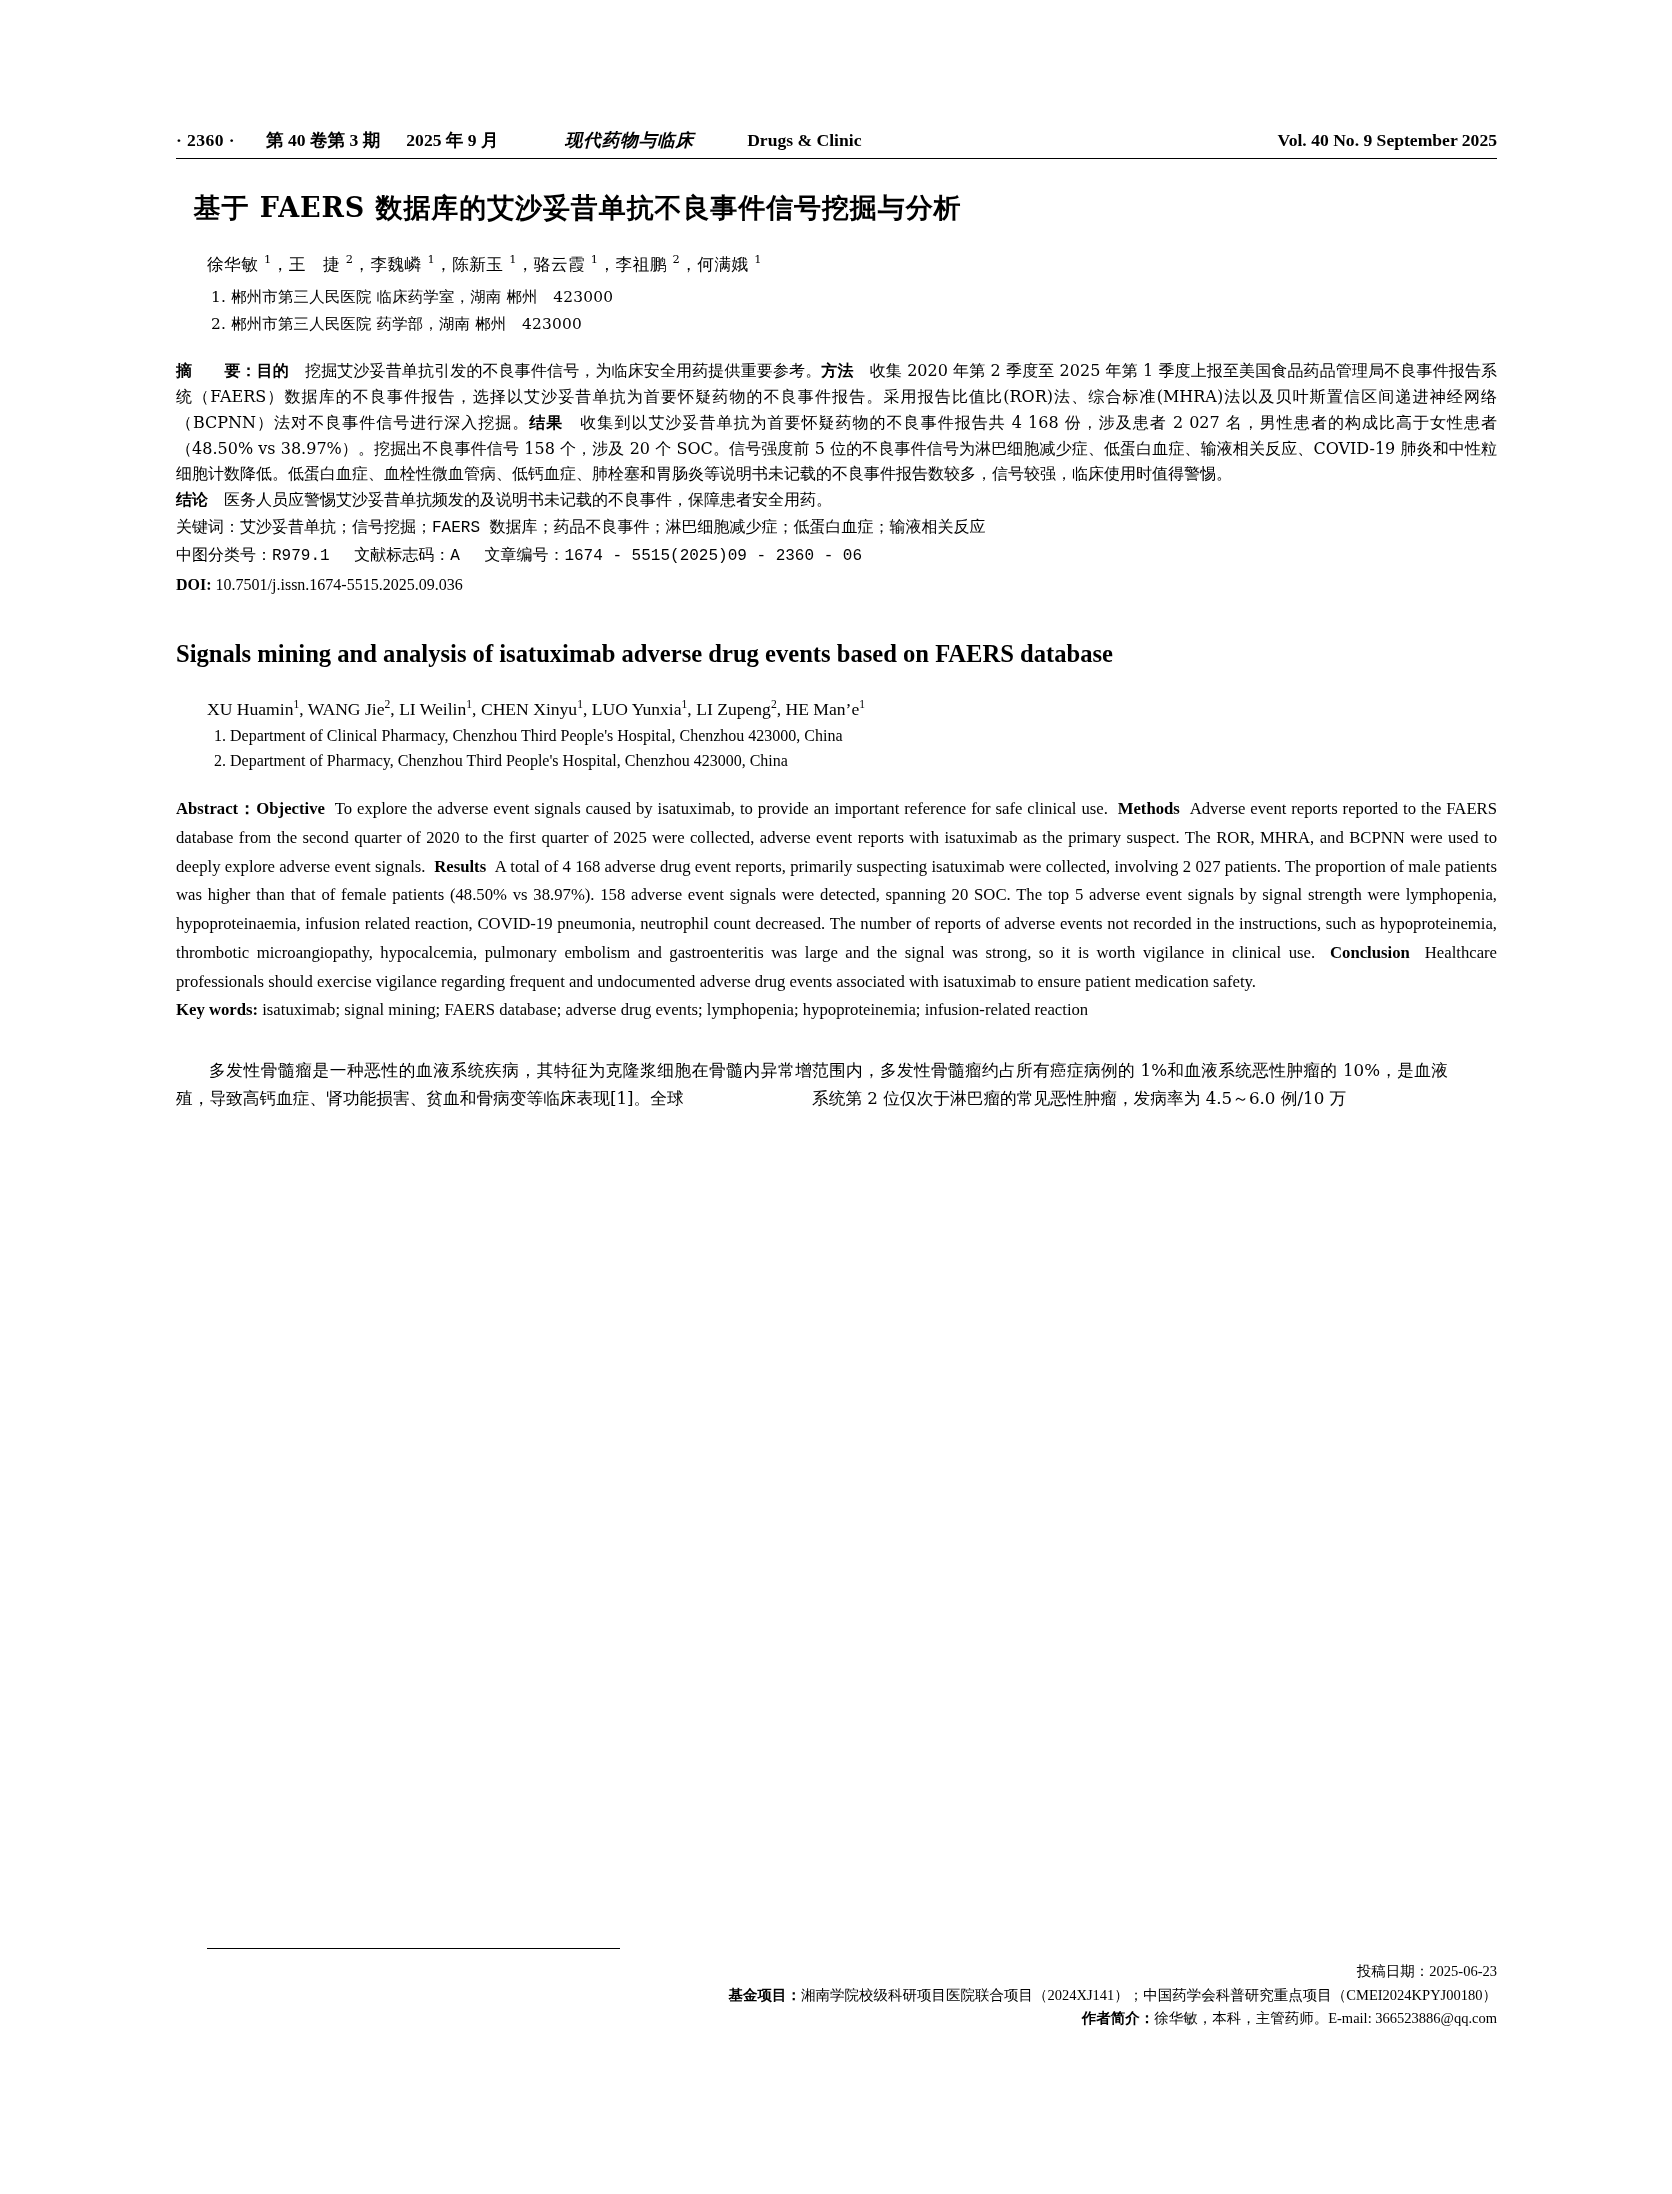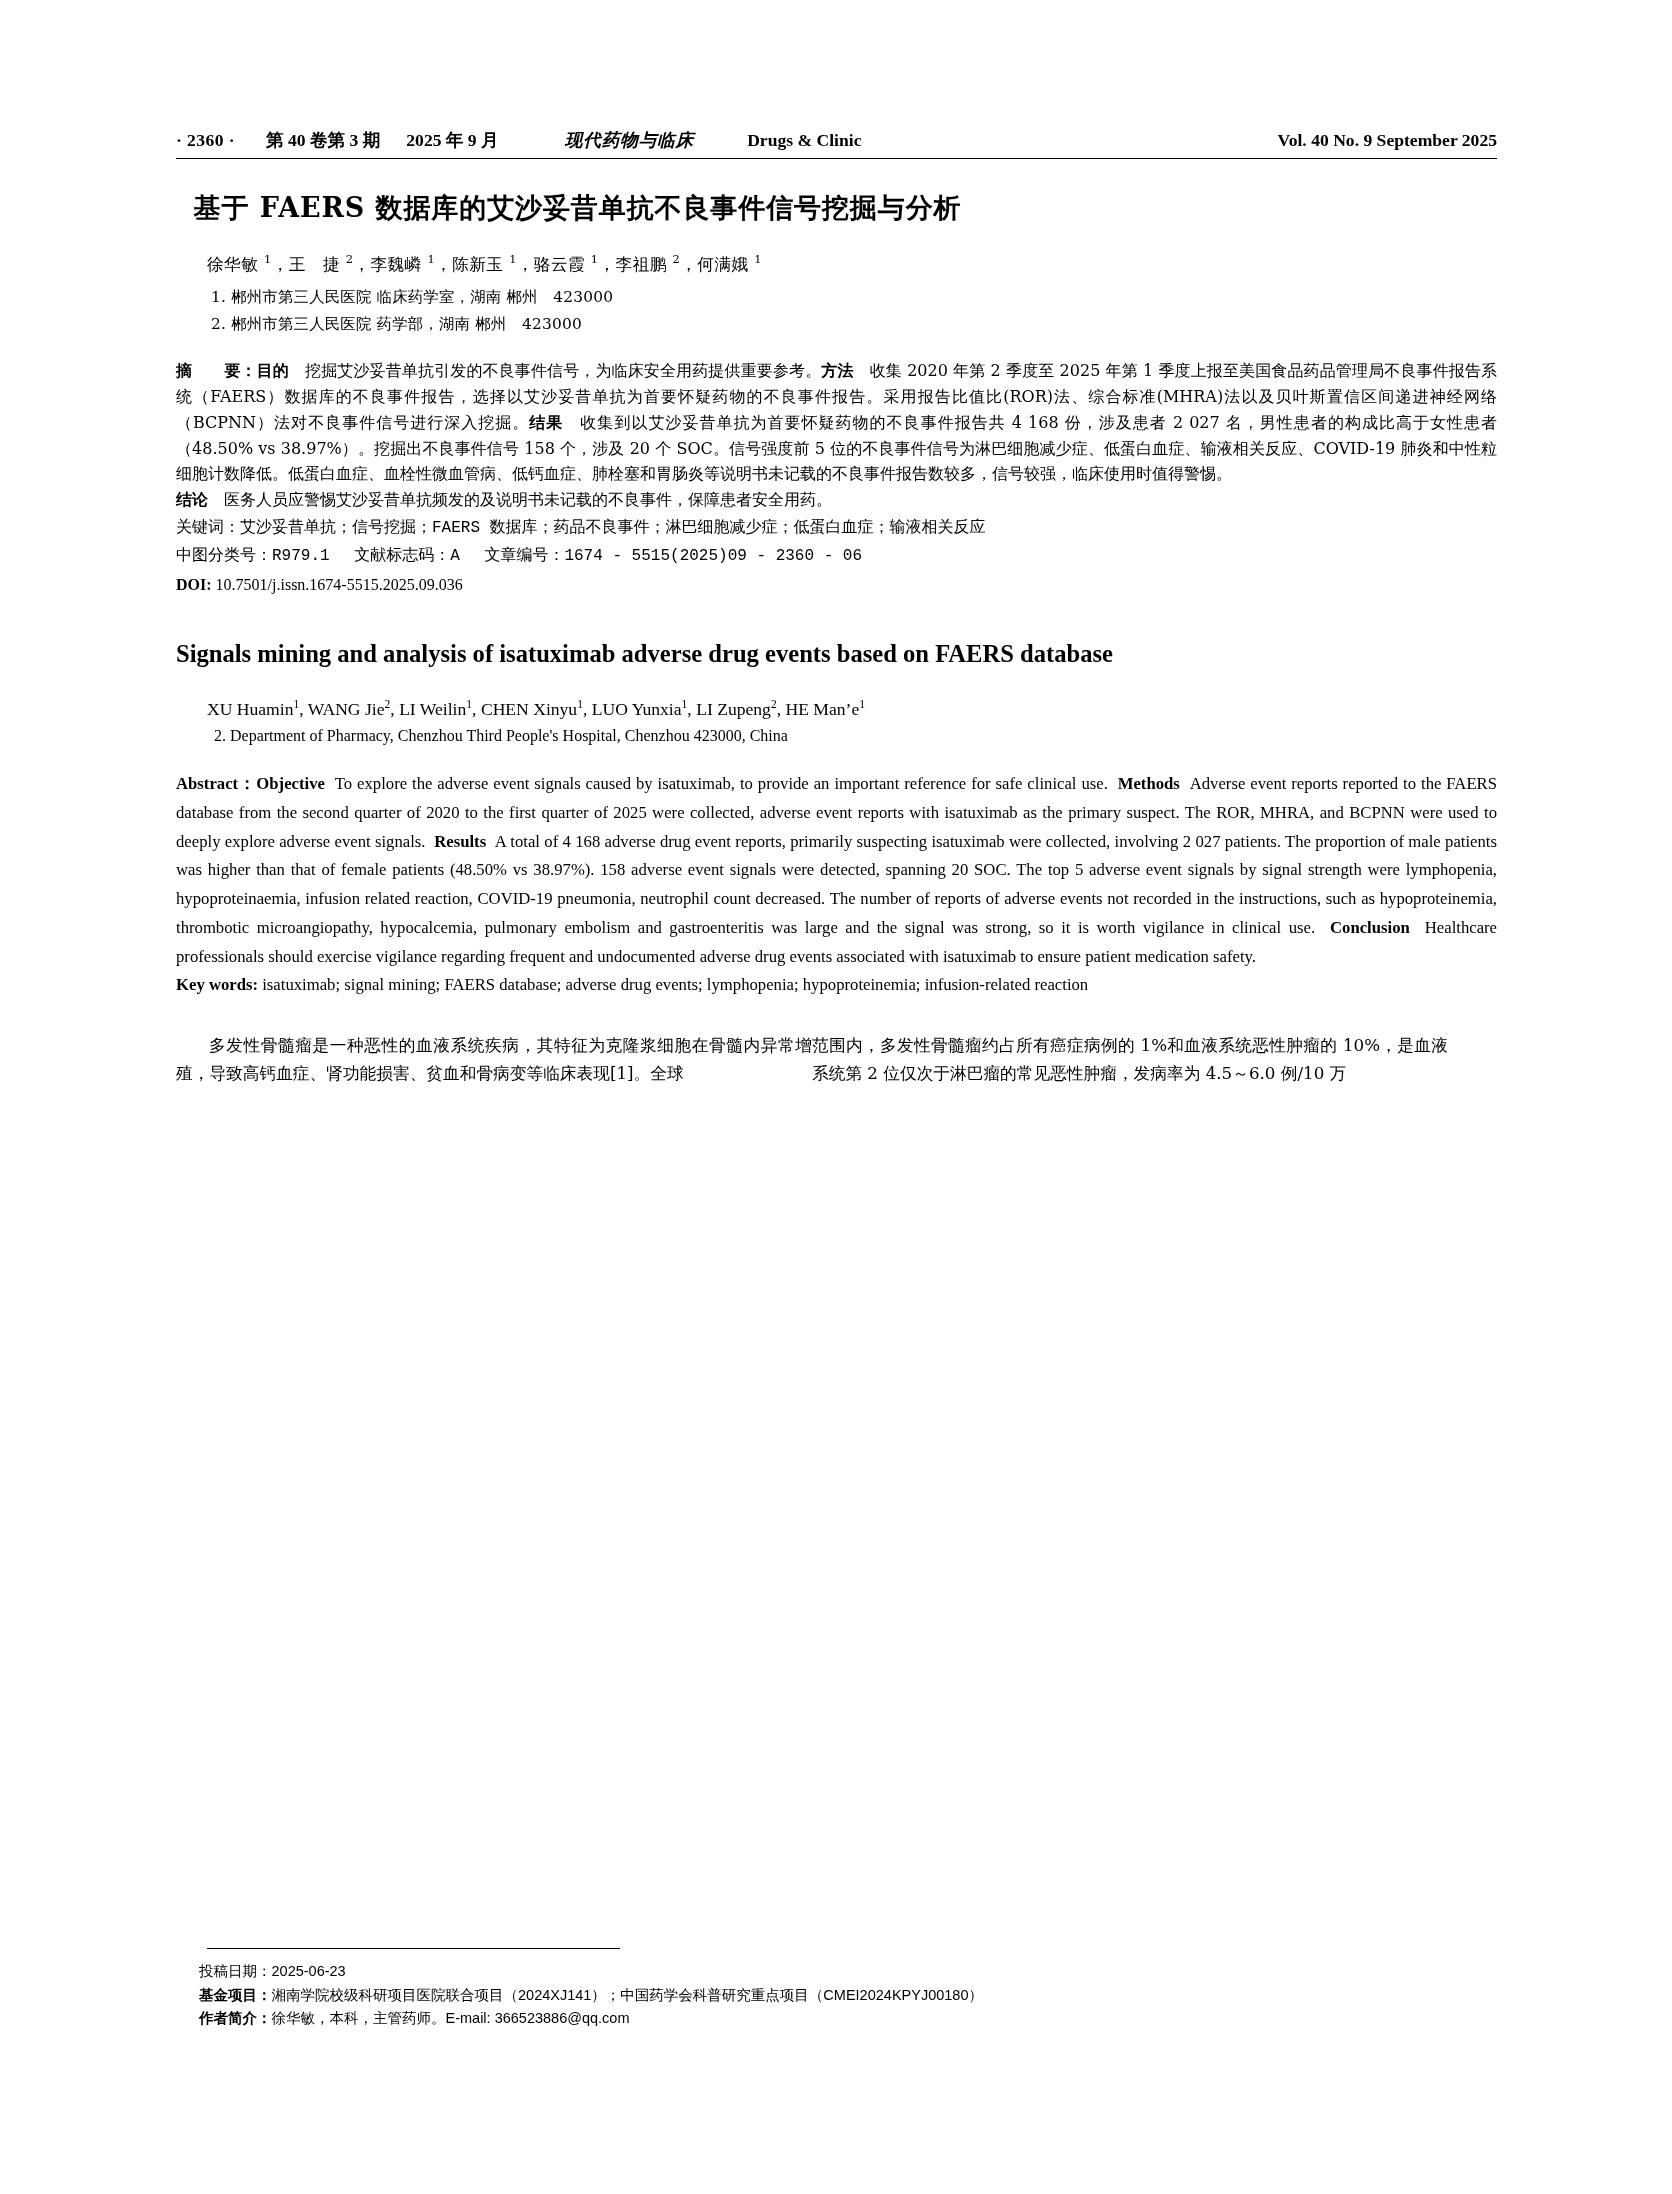--- a/index.html
+++ b/index.html
@@ -155,21 +155,22 @@
   .foot-rule {
     width: 413px;
     border-top: 1.3px solid #000;
     margin-left: 31px;
     margin-bottom: 11.4px;
   }
   .foot-line {
     font-size: 14.5px;
     line-height: 1.62;
     margin-left: 23px;
-    font-family: Liberation Sans, sans-serif;
+    font-family: Liberation Serif, serif;
+    text-align: right;
   }
   .foot-line b { font-weight: 700; }
   sup { font-size: 0.66em; vertical-align: super; line-height: 0; }
 </style>
 </head>
 <body>
 
 <div class="page">
   <div class="content">
 
@@ -206,20 +207,21 @@
 
     <div class="cn-doi">
       <b>DOI:</b> <span>10.7501/j.issn.1674-5515.2025.09.036</span>
     </div>
 
     <h2 class="en-title">Signals mining and analysis of isatuximab adverse drug events based on FAERS database</h2>
 
     <div class="en-authors">
       XU Huamin<sup>1</sup>, WANG Jie<sup>2</sup>, LI Weilin<sup>1</sup>, CHEN Xinyu<sup>1</sup>, LUO Yunxia<sup>1</sup>, LI Zupeng<sup>2</sup>, HE Man’e<sup>1</sup>
     </div>
+    <div class="en-affil">1. Department of Clinical Pharmacy, Chenzhou Third People's Hospital, Chenzhou 423000, China</div>
     <div class="en-affil">2. Department of Pharmacy, Chenzhou Third People's Hospital, Chenzhou 423000, China</div>
 
     <div class="en-abstract">
       <b>Abstract：</b><b>Objective</b>&nbsp;&nbsp;<span>To explore the adverse event signals caused by isatuximab, to provide an important reference for safe clinical use.</span>&nbsp; <b>Methods</b>&nbsp;&nbsp;<span>Adverse event reports reported to the FAERS database from the second quarter of 2020 to the first quarter of 2025 were collected, adverse event reports with isatuximab as the primary suspect. The ROR, MHRA, and BCPNN were used to deeply explore adverse event signals.</span>&nbsp; <b>Results</b>&nbsp;&nbsp;<span>A total of 4 168 adverse drug event reports, primarily suspecting isatuximab were collected, involving 2 027 patients. The proportion of male patients was higher than that of female patients (48.50% vs 38.97%). 158 adverse event signals were detected, spanning 20 SOC. The top 5 adverse event signals by signal strength were lymphopenia, hypoproteinaemia, infusion related reaction, COVID-19 pneumonia, neutrophil count decreased. The number of reports of adverse events not recorded in the instructions, such as hypoproteinemia, thrombotic microangiopathy, hypocalcemia, pulmonary embolism and gastroenteritis was large and the signal was strong, so it is worth vigilance in clinical use.</span>&nbsp; <b>Conclusion</b>&nbsp;&nbsp;<span>Healthcare professionals should exercise vigilance regarding frequent and undocumented adverse drug events associated with isatuximab to ensure patient medication safety.</span>
     </div>
 
     <div class="en-kw">
       <b>Key words:</b> <span>isatuximab; signal mining; FAERS database; adverse drug events; lymphopenia; hypoproteinemia; infusion-related reaction</span>
     </div>
 

